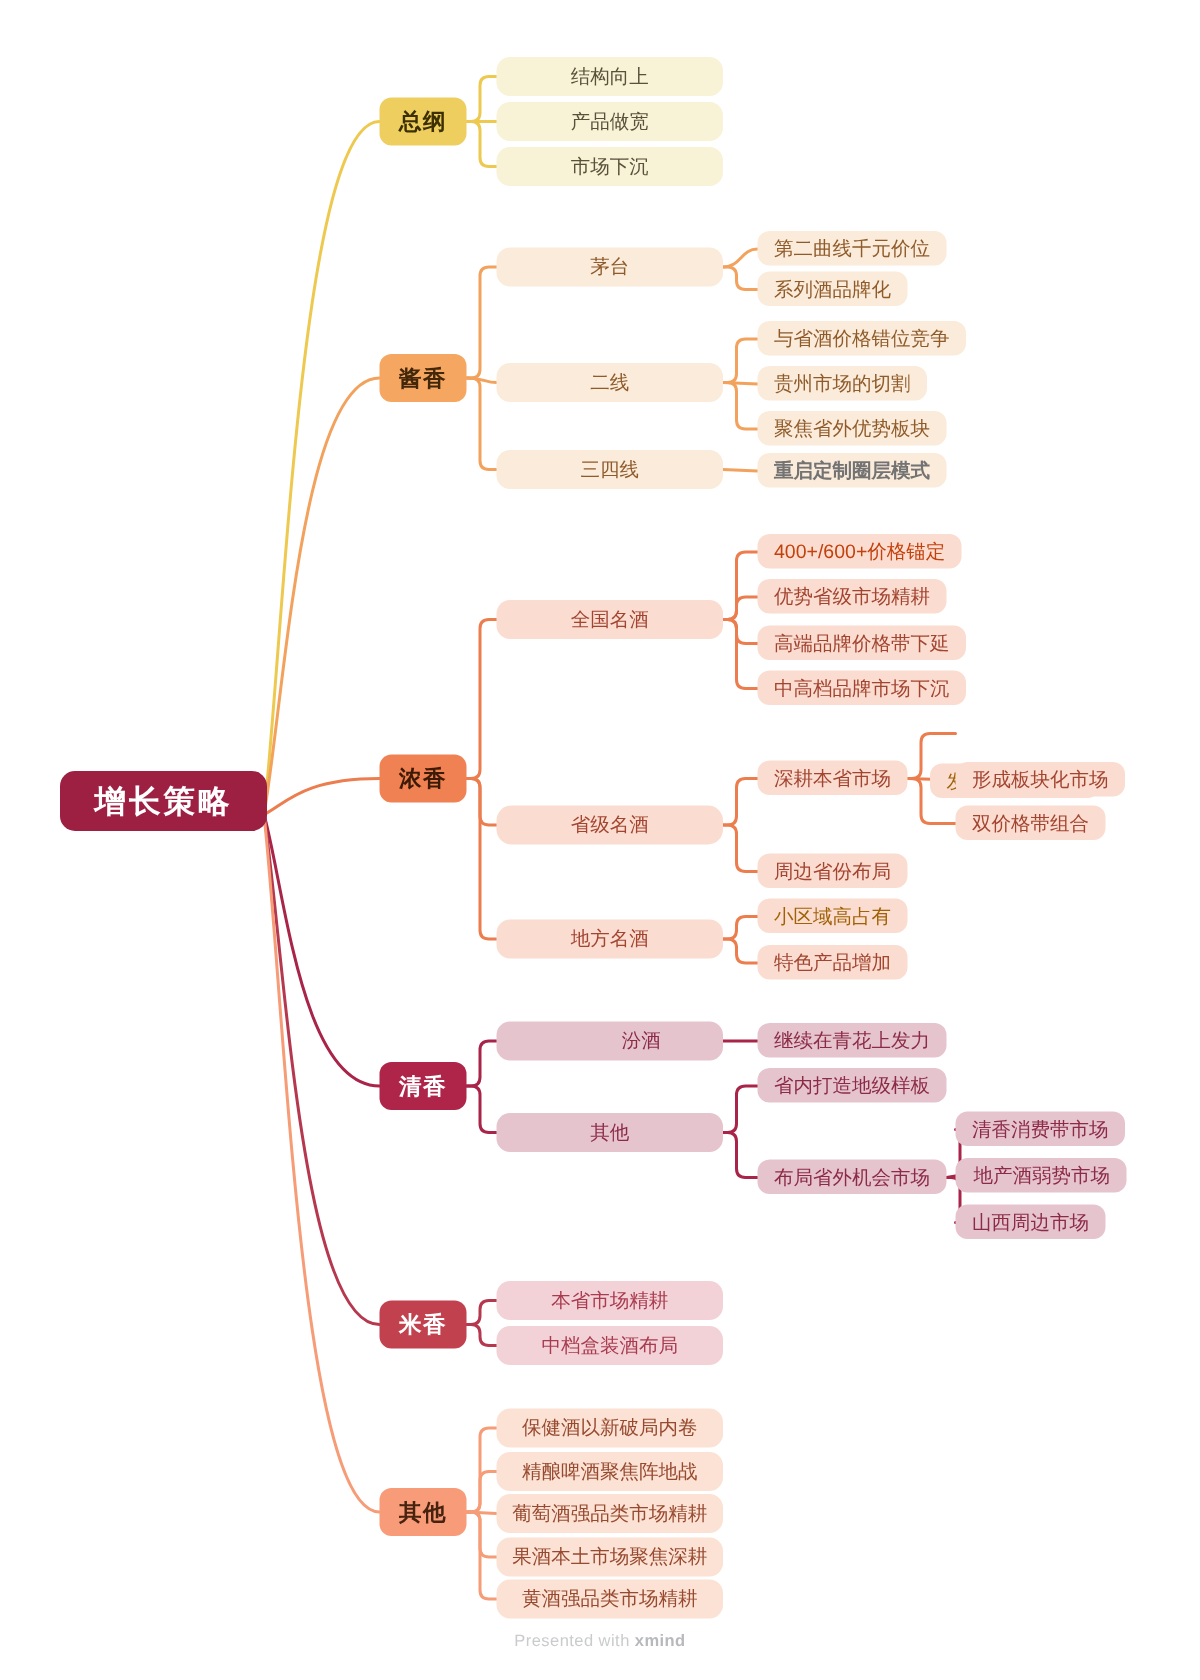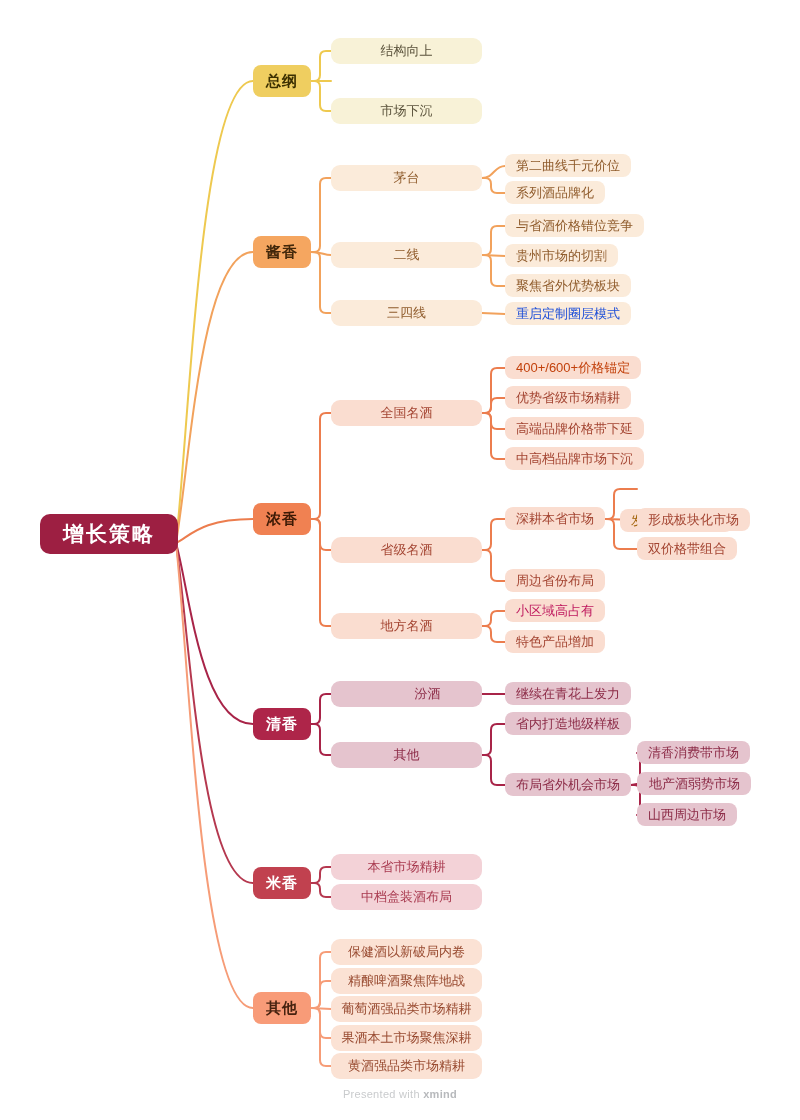--- a/index.html
+++ b/index.html
@@ -70,45 +70,46 @@
       <path d="M 311,1008 L 314,1008 Q 320,1008 320,1014 L 320,1060 Q 320,1066 326,1066 L 331,1066" fill="none" stroke="#F69C77" stroke-width="2" stroke-linecap="round"></path>
     </svg>
   <div class="node root" id="root-node" style="left: 40px; top: 514px; background: rgb(157, 31, 66); color: rgb(255, 255, 255);">增长策略</div>
   <div class="footer">
     <span>Presented with</span>
     <span> </span>
     <b>xmind</b>
   </div>
 <div class="node l1" style="left: 253px; top: 65px; background: rgb(239, 206, 96); color: rgb(60, 48, 1);">总纲</div>
     <div class="node l2" style="left: 331px; top: 38px; background: rgb(248, 242, 215); color: rgb(89, 81, 58);">结构向上</div>
+    <div class="node l2" style="left: 331px; top: 68px; background: rgb(248, 242, 215); color: rgb(89, 81, 58);">产品做宽</div>
     <div class="node l2" style="left: 331px; top: 98px; background: rgb(248, 242, 215); color: rgb(89, 81, 58);">市场下沉</div>
     <div class="node l1" style="left: 253px; top: 236px; background: rgb(245, 166, 96); color: rgb(66, 39, 10);">酱香</div>
     <div class="node l2" style="left: 331px; top: 165px; background: rgb(251, 235, 218); color: rgb(143, 91, 43);">茅台</div>
     <div class="node leaf" style="left: 505px; top: 154px; background: rgb(251, 235, 218); color: rgb(143, 91, 43);">第二曲线千元价位</div>
     <div class="node leaf" style="left: 505px; top: 181px; background: rgb(251, 235, 218); color: rgb(143, 91, 43);">系列酒品牌化</div>
     <div class="node l2" style="left: 331px; top: 242px; background: rgb(251, 235, 218); color: rgb(143, 91, 43);">二线</div>
     <div class="node leaf" style="left: 505px; top: 214px; background: rgb(251, 235, 218); color: rgb(143, 91, 43);">与省酒价格错位竞争</div>
     <div class="node leaf" style="left: 505px; top: 244px; background: rgb(251, 235, 218); color: rgb(143, 91, 43);">贵州市场的切割</div>
     <div class="node leaf" style="left: 505px; top: 274px; background: rgb(251, 235, 218); color: rgb(143, 91, 43);">聚焦省外优势板块</div>
     <div class="node l2" style="left: 331px; top: 300px; background: rgb(251, 235, 218); color: rgb(143, 91, 43);">三四线</div>
-    <div class="node leaf" style="left: 505px; top: 302px; background: rgb(251, 235, 218); color: #1d4ed8;">重启定制圈层模式</div>
+    <div class="node leaf" style="left: 505px; top: 302px; background: rgb(251, 235, 218); color: #737373; font-weight: bold;">重启定制圈层模式</div>
     <div class="node l1" style="left: 253px; top: 503px; background: rgb(240, 129, 82); color: rgb(61, 26, 5);">浓香</div>
     <div class="node l2" style="left: 331px; top: 400px; background: rgb(250, 221, 208); color: rgb(163, 68, 49);">全国名酒</div>
     <div class="node leaf" style="left: 505px; top: 356px; background: rgb(250, 221, 208); color: #c2410c;">400+/600+价格锚定</div>
     <div class="node leaf" style="left: 505px; top: 386px; background: rgb(250, 221, 208); color: rgb(163, 68, 49);">优势省级市场精耕</div>
     <div class="node leaf" style="left: 505px; top: 417px; background: rgb(250, 221, 208); color: rgb(163, 68, 49);">高端品牌价格带下延</div>
     <div class="node leaf" style="left: 505px; top: 447px; background: rgb(250, 221, 208); color: rgb(163, 68, 49);">中高档品牌市场下沉</div>
     <div class="node l2" style="left: 331px; top: 537px; background: rgb(250, 221, 208); color: rgb(163, 68, 49); border-radius: 10px;">省级名酒</div>
     <div class="node leaf" style="left: 505px; top: 507px; background: rgb(250, 221, 208); color: rgb(163, 68, 49);">深耕本省市场</div>
     <div class="node leaf" style="left: 620px; top: 477px; background: rgb(250, 221, 208); color: #a16207; margin-top: 32px;">发力次高端价位</div>
     <div class="node leaf" style="left: 637px; top: 508px; background: rgb(250, 221, 208); color: rgb(163, 68, 49);">形成板块化市场</div>
     <div class="node leaf" style="left: 637px; top: 537px; background: rgb(250, 221, 208); color: rgb(163, 68, 49);">双价格带组合</div>
     <div class="node leaf" style="left: 505px; top: 569px; background: rgb(250, 221, 208); color: rgb(163, 68, 49);">周边省份布局</div>
     <div class="node l2" style="left: 331px; top: 613px; background: rgb(250, 221, 208); color: rgb(163, 68, 49);">地方名酒</div>
-    <div class="node leaf" style="left: 505px; top: 599px; background: rgb(250, 221, 208); color: #be185d;">小区域高占有</div>
+    <div class="node leaf" style="left: 505px; top: 599px; background: rgb(250, 221, 208); color: #a16207;">小区域高占有</div>
     <div class="node leaf" style="left: 505px; top: 630px; background: rgb(250, 221, 208); color: rgb(163, 68, 49);">特色产品增加</div>
     <div class="node l1" style="left: 253px; top: 708px; background: rgb(174, 37, 73); color: rgb(255, 255, 255);">清香</div>
     <div class="node l2" style="left: 331px; top: 681px; background: rgb(229, 196, 206); color: rgb(140, 43, 71); padding-left: 42px;">汾酒</div>
     <div class="node leaf" style="left: 505px; top: 682px; background: rgb(229, 196, 206); color: rgb(140, 43, 71);">继续在青花上发力</div>
     <div class="node l2" style="left: 331px; top: 742px; background: rgb(229, 196, 206); color: rgb(140, 43, 71);">其他</div>
     <div class="node leaf" style="left: 505px; top: 712px; background: rgb(229, 196, 206); color: rgb(140, 43, 71);">省内打造地级样板</div>
     <div class="node leaf" style="left: 505px; top: 773px; background: rgb(229, 196, 206); color: rgb(140, 43, 71);">布局省外机会市场</div>
     <div class="node leaf" style="left: 637px; top: 741px; background: rgb(229, 196, 206); color: rgb(140, 43, 71);">清香消费带市场</div>
     <div class="node leaf" style="left: 637px; top: 772px; background: rgb(229, 196, 206); color: rgb(140, 43, 71); padding-left: 12px;">地产酒弱势市场</div>
     <div class="node leaf" style="left: 637px; top: 803px; background: rgb(229, 196, 206); color: rgb(140, 43, 71);">山西周边市场</div>

